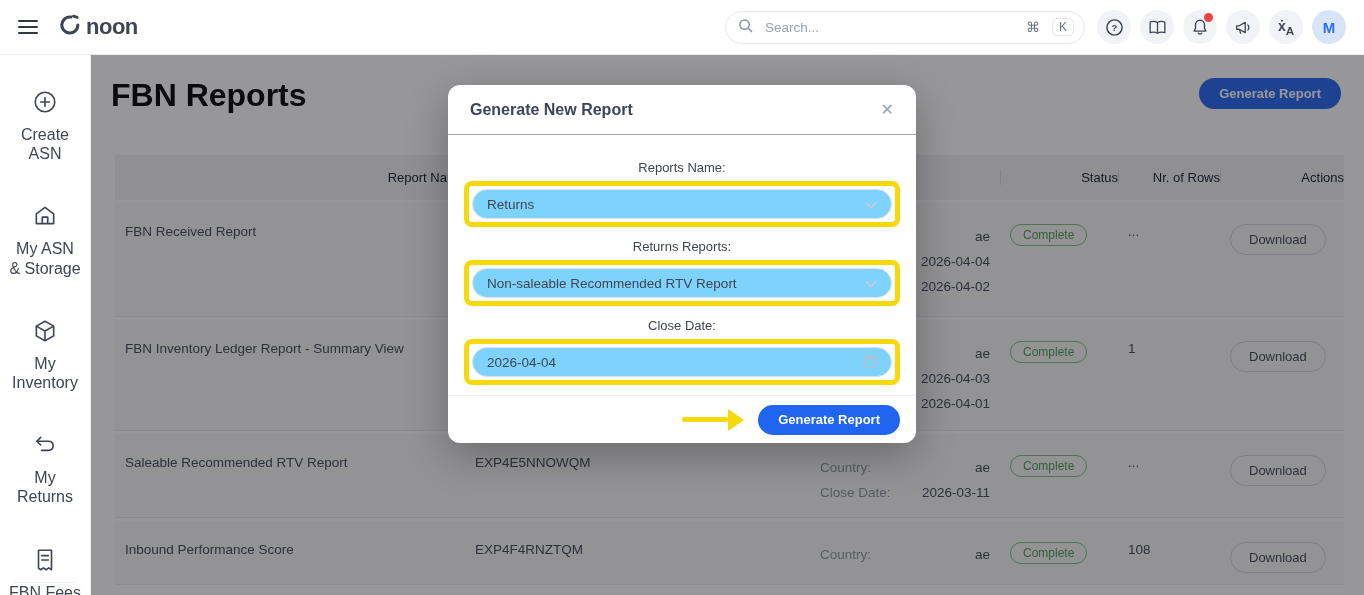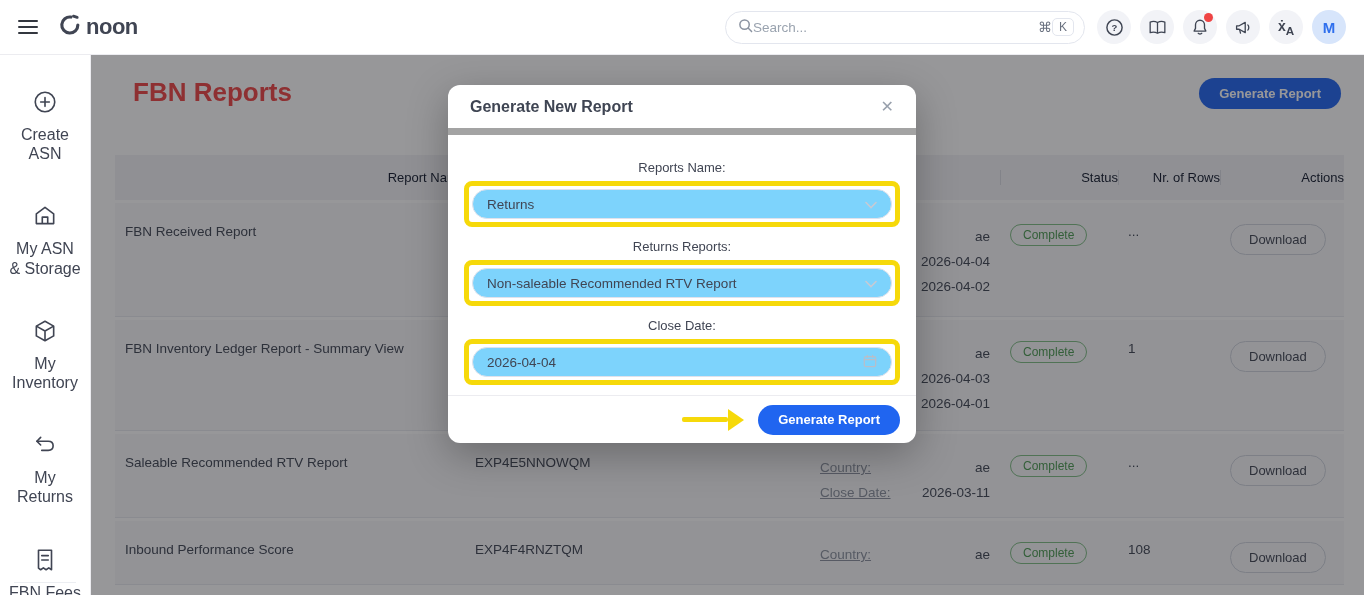--- a/index.html
+++ b/index.html
@@ -8,21 +8,21 @@
 
   
   .topbar { position:fixed; left:0; top:0; width:1364px; height:55px; background:#fff;
     border-bottom:1px solid #ececf0; display:flex; align-items:center; z-index:40; }
   .tb-left { display:flex; align-items:center; gap:20px; padding-left:18px; width:420px; }
   .hamburger { width:20px; height:14px; display:flex; flex-direction:column; justify-content:space-between; cursor:pointer; background:none; border:none; }
   .hamburger span { height:2px; background:#33373f; border-radius:1px; }
   .logo { display:flex; align-items:center; gap:4px; }
   .logo-text { font-size:22px; font-weight:700; color:#404553; letter-spacing:-0.5px; }
   .tb-search { width:360px; height:33px; border:1px solid #e3e6ee; border-radius:17px;
-    display:flex; align-items:center; padding:0 10px 0 12px; gap:0; margin-left:305px; background:#fff; }
+    display:flex; align-items:center; padding:0 10px 0 12px; gap:12px; margin-left:305px; background:#fff; }
   .tb-search input { flex:1; border:none; outline:none; font-size:13.5px; color:#404553; background:transparent; font-family:inherit; }
   .tb-search input::placeholder { color:#9aa3af; }
   .kbd-cmd { color:#6b7280; font-size:14px; }
   .kbd { border:1px solid #e3e6ee; border-radius:5px; font-size:12px; color:#6b7280; padding:1px 6px; }
   .tb-right { display:flex; align-items:center; gap:9px; margin-left:12px; }
   .icon-btn { width:34px; height:34px; border-radius:50%; background:#f2f3f7; border:none;
     display:flex; align-items:center; justify-content:center; position:relative; cursor:pointer; color:#3f4553; }
   .icon-btn svg { display:block; }
   .red-dot { position:absolute; top:3px; right:4px; width:9px; height:9px; border-radius:50%; background:#ef4444; }
   .avatar { width:34px; height:34px; border-radius:50%; background:#d7e5fb; color:#2f6fed;
@@ -35,48 +35,48 @@
     align-items:center; padding-top:26px; gap:24px; }
   .side-item { width:76px; display:flex; flex-direction:column; align-items:center; gap:6px;
     padding:8px 2px; border-radius:10px; cursor:pointer; text-align:center; }
   .side-item .lbl { font-size:16px; color:#404553; line-height:1.2; }
   .side-item svg { stroke:#404553; }
   .side-item.active { background:#eef0f4; }
   .side-divider { position:absolute; bottom:12px; left:14px; width:62px; height:1px; background:#eceef2; }
 
   
   .main { position:absolute; left:91px; top:55px; width:1273px; height:540px; background:#fff; }
-  .page-title { position:absolute; left:42px; top:22px; font-size:26px; font-weight:700; color:#ef4444; }
+  .page-title { position:absolute; left:20px; top:22px; font-size:32px; font-weight:700; color:#000000; }
   .btn-primary { background:#2065f0; color:#fff; border:none; border-radius:16px; height:31px;
     padding:0 20px; font-size:13px; font-weight:600; cursor:pointer; font-family:inherit; }
   .top-generate { position:absolute; right:23px; top:23px; }
 
   .tablebox { position:absolute; left:24px; top:100px; width:1229px; }
   .trow { display:grid; grid-template-columns:350px 330px 205px 118px 102px 124px; }
   .thead { background:#f2f3f6; height:45px; align-items:center; font-size:13px; font-weight:400; color:#0f172a;text-align:right; }
   .thead .cell { padding-left:10px; }
   .thead .cell.sep { border-left:1px solid #d9dbe2; padding-left:8px; }
   .rowcard { background:#f7f8fa; margin-top:3px; overflow:hidden; border-bottom:1px solid #e8eaef; }
   .rowcard .cell { padding:21px 0 14px 10px; font-size:13.5px; color:#3f4553; }
   .cell-details { padding-right:10px !important; padding-left:25px !important; }
   .dline { display:flex; justify-content:space-between; line-height:25px; }
-  .dline .dl { color:#8a919e;text-decoration:underline; }
+  .dline .dl { color:#8a919e; }
   .dline .dv { color:#3f4553; text-align:right; }
   .badge { display:inline-block; border:1px solid #7fbd84; color:#4a9950; font-size:12px;
     border-radius:12px; padding:3px 12px; background:transparent; }
   .btn-download { border:1px solid #cfd3dc; background:transparent; color:#404553; font-size:13px;
     border-radius:16px; padding:7px 18px; cursor:pointer; font-family:inherit; }
   .row-stub { height:10px; background:#fff; }
 
   
   .overlay { position:absolute; inset:0; background:rgba(25,25,28,0.45); z-index:50; }
   .modal { position:absolute; left:357px; top:30px; width:468px; height:358px; background:#fff;
     border-radius:12px; box-shadow:0 12px 40px rgba(0,0,0,.28); z-index:60; }
   .modal-head { height:50px; display:flex; align-items:center; justify-content:space-between;
-    padding:0 22px; border-bottom:7px solid #a3a3a3; }
+    padding:0 22px; border-bottom:1px solid #a3a3a3; }
   .modal-title { font-size:16px; font-weight:600; color:#3f4553; }
   .modal-close { background:none; border:none; color:#98a0ac; font-size:16px; cursor:pointer; }
   .modal-body { padding:25px 24px 0 24px;text-align:center; }
   .field { margin-bottom:12px; }
   .field .flabel { font-size:13px; font-weight:500; color:#404553; margin-bottom:6px; }
   .hl { border:5px solid #f6d90a; border-radius:8px; padding:3px; margin:0 -8px; }
   .pill { height:30px; border:1px solid #dfe2ec; border-radius:15px; display:flex; align-items:center;
     padding:0 14px; font-size:13.5px; color:#404553; background:#7dd3fc; justify-content:space-between; cursor:pointer; }
   .pill svg { flex:none; }
   .modal-foot { position:absolute; left:0; bottom:0; width:100%; height:48px; border-top:1px solid #ececf0;

